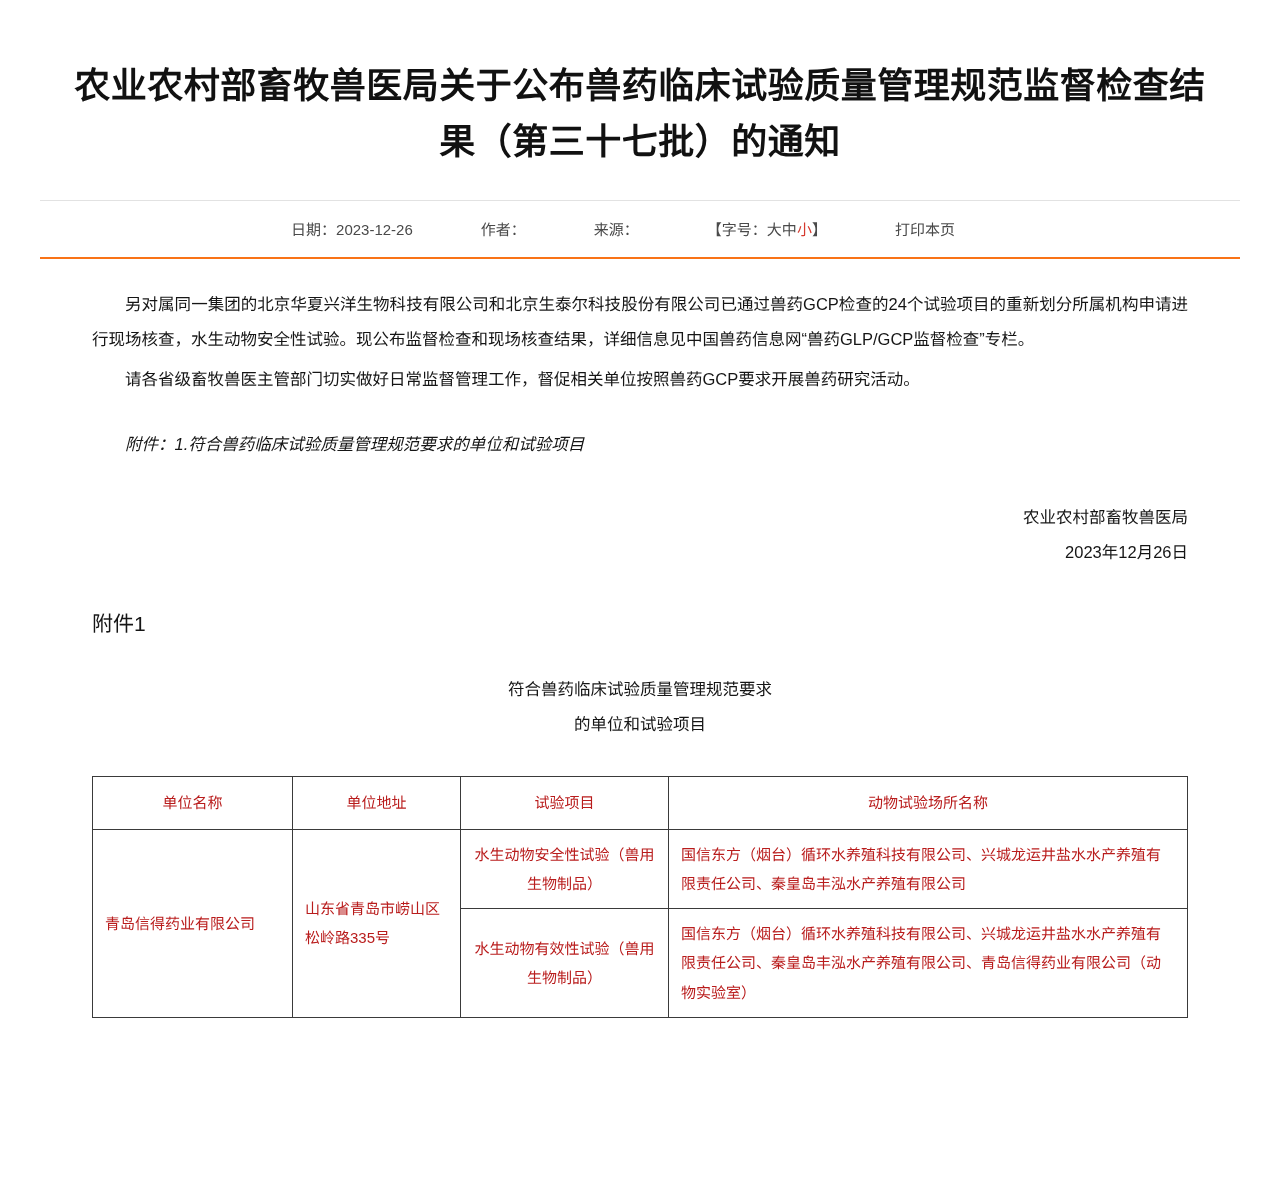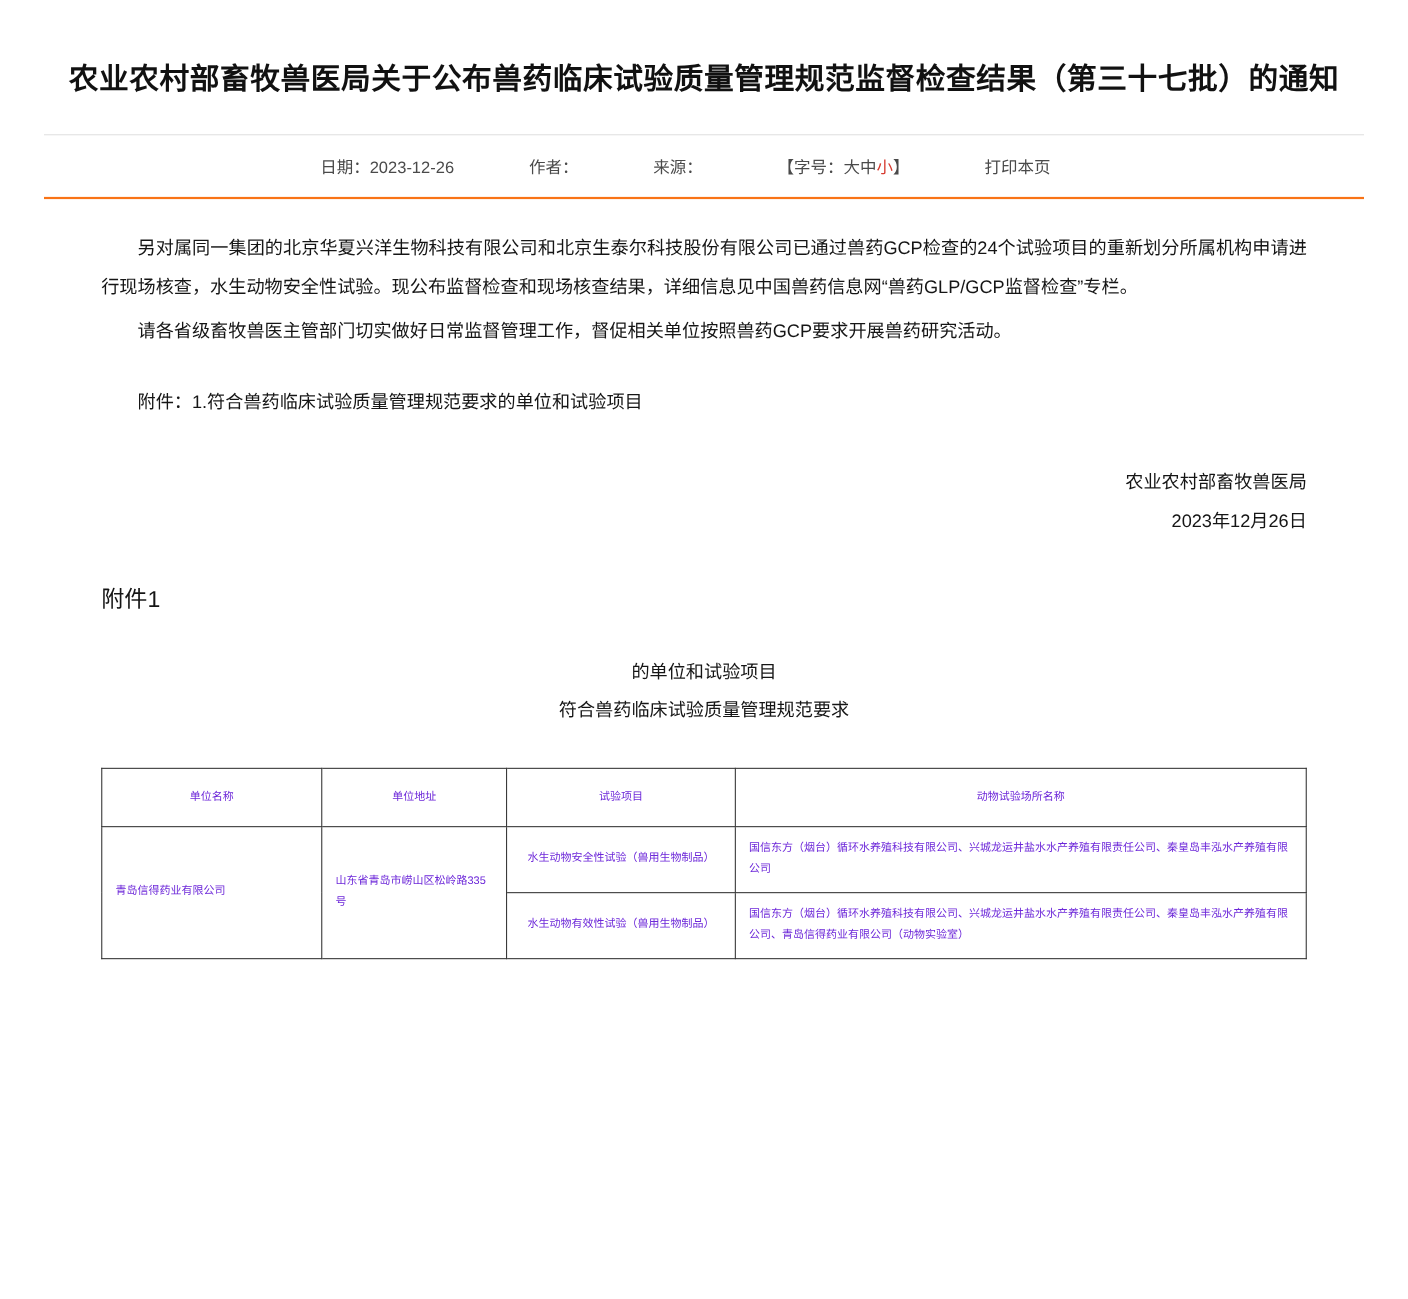--- a/index.html
+++ b/index.html
@@ -15,21 +15,21 @@
     -webkit-font-smoothing: antialiased;
   }
   .page {
     width: 1280px;
     margin: 0 auto;
     padding: 0;
     box-sizing: border-box;
   }
   
   .doc-title {
-    font-size: 27px;
+    font-size: 36px;
     font-weight: bold;
     line-height: 1.55;
     text-align: center;
     color: #111111;
     padding: 34px 60px 6px 60px;
     letter-spacing: 0.5px;
   }
   
   .meta-bar {
     margin: 22px 40px 0 40px;
@@ -73,21 +73,21 @@
     text-align: justify;
   }
   .content p {
     margin: 0 0 4px 0;
     text-indent: 2em;
   }
   .attach-block {
     margin-top: 30px;
     line-height: 2.1;
   }
-  .attach-line-1 { text-indent: 2em; margin: 0; }
+  .attach-line-1 { text-indent: 2em; margin: 0; font-style: italic; }
   .attach-line-2 { text-indent: 4em; margin: 0; }
   .signature {
     margin-top: 38px;
     text-align: right;
     line-height: 2.1;
   }
   .signature div { font-size: 16.5px; }
   
   .attachment-label {
     margin: 32px 0 0 0;
@@ -101,22 +101,22 @@
     line-height: 2.1;
   }
   
   .table-wrap {
     margin: 34px 92px 0 92px;
   }
   table.gcp-table {
     width: 100%;
     border-collapse: collapse;
     table-layout: fixed;
-    font-size: 10px;
-    color: #6d28d9;
+    font-size: 15px;
+    color: #b91c1c;
   }
   table.gcp-table th,
   table.gcp-table td {
     border: 1px solid #3a3a3a;
     padding: 10px 12px;
     vertical-align: middle;
     line-height: 1.95;
   }
   table.gcp-table th {
     font-weight: normal;
@@ -156,22 +156,22 @@
     </div>
 
     <div class="signature">
       <div>农业农村部畜牧兽医局</div>
       <div>2023年12月26日</div>
     </div>
 
     <div class="attachment-label">附件1</div>
 
     <div class="attachment-title">
+      <div>符合兽药临床试验质量管理规范要求</div>
       <div>的单位和试验项目</div>
-      <div>符合兽药临床试验质量管理规范要求</div>
     </div>
   </div>
 
   <div class="table-wrap">
     <table class="gcp-table">
       <colgroup>
         <col class="col-1">
           <col class="col-2">
           <col class="col-3">
           <col class="col-4">

